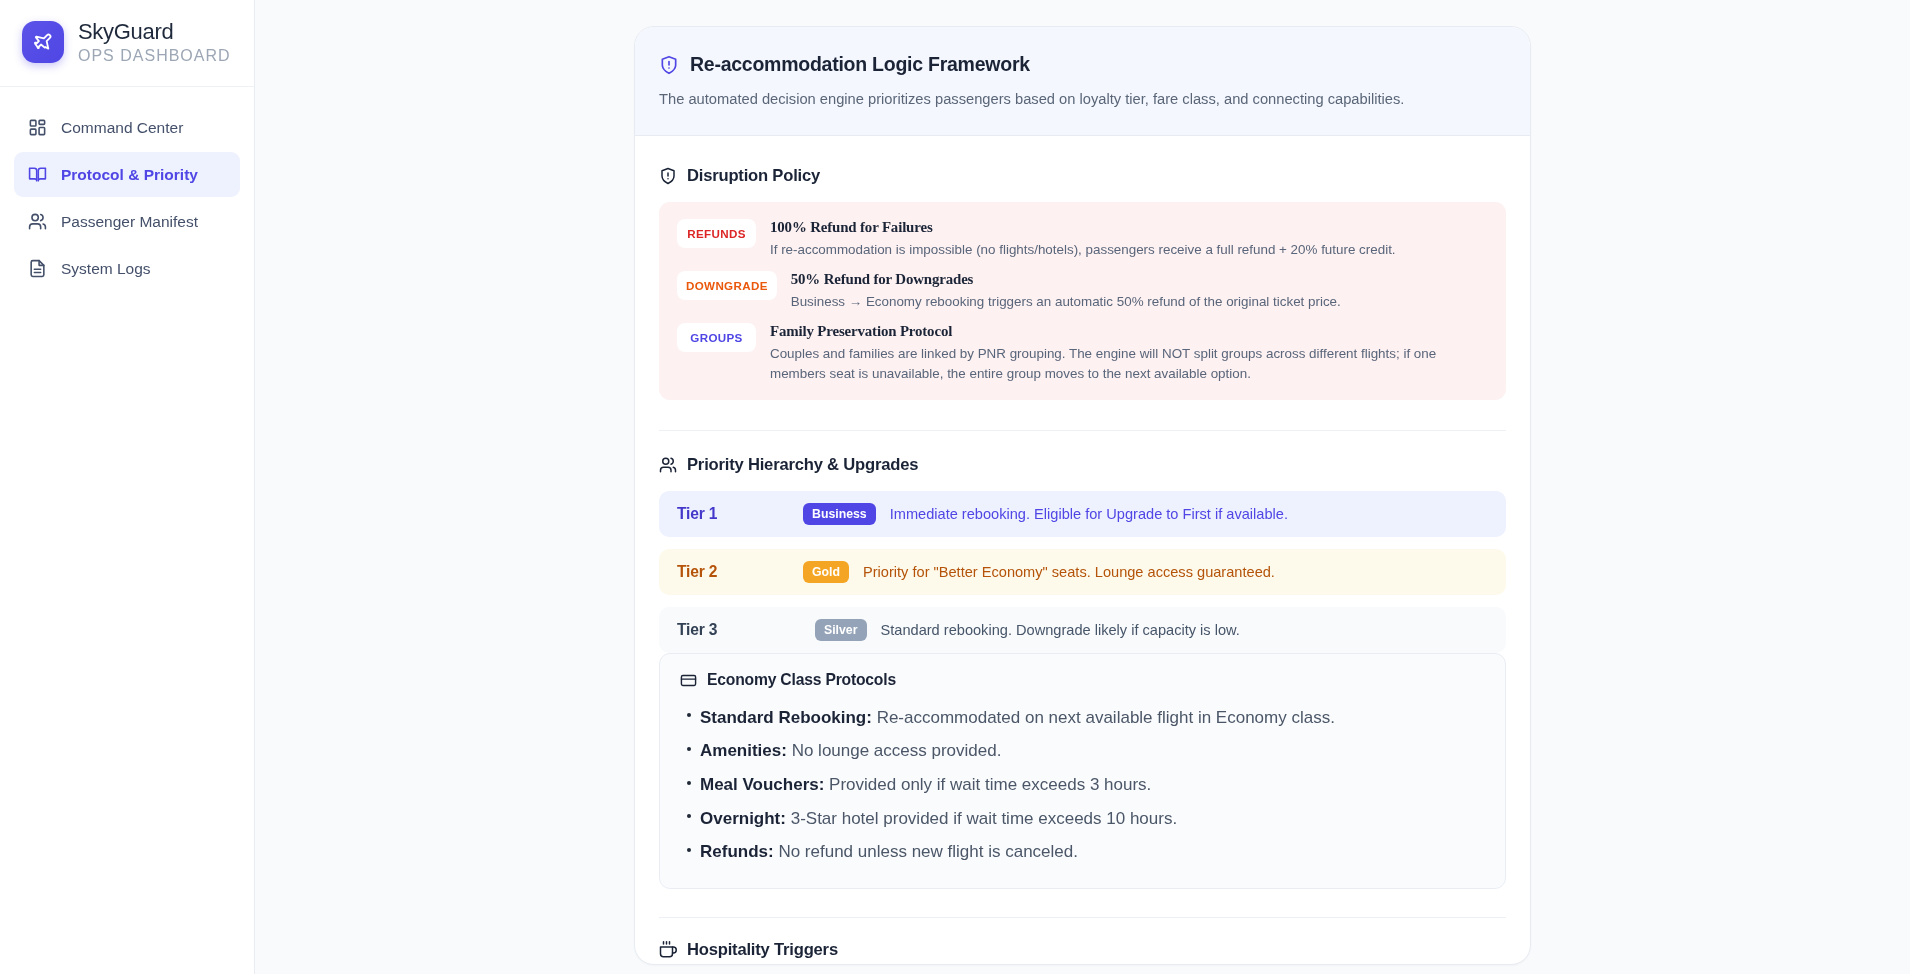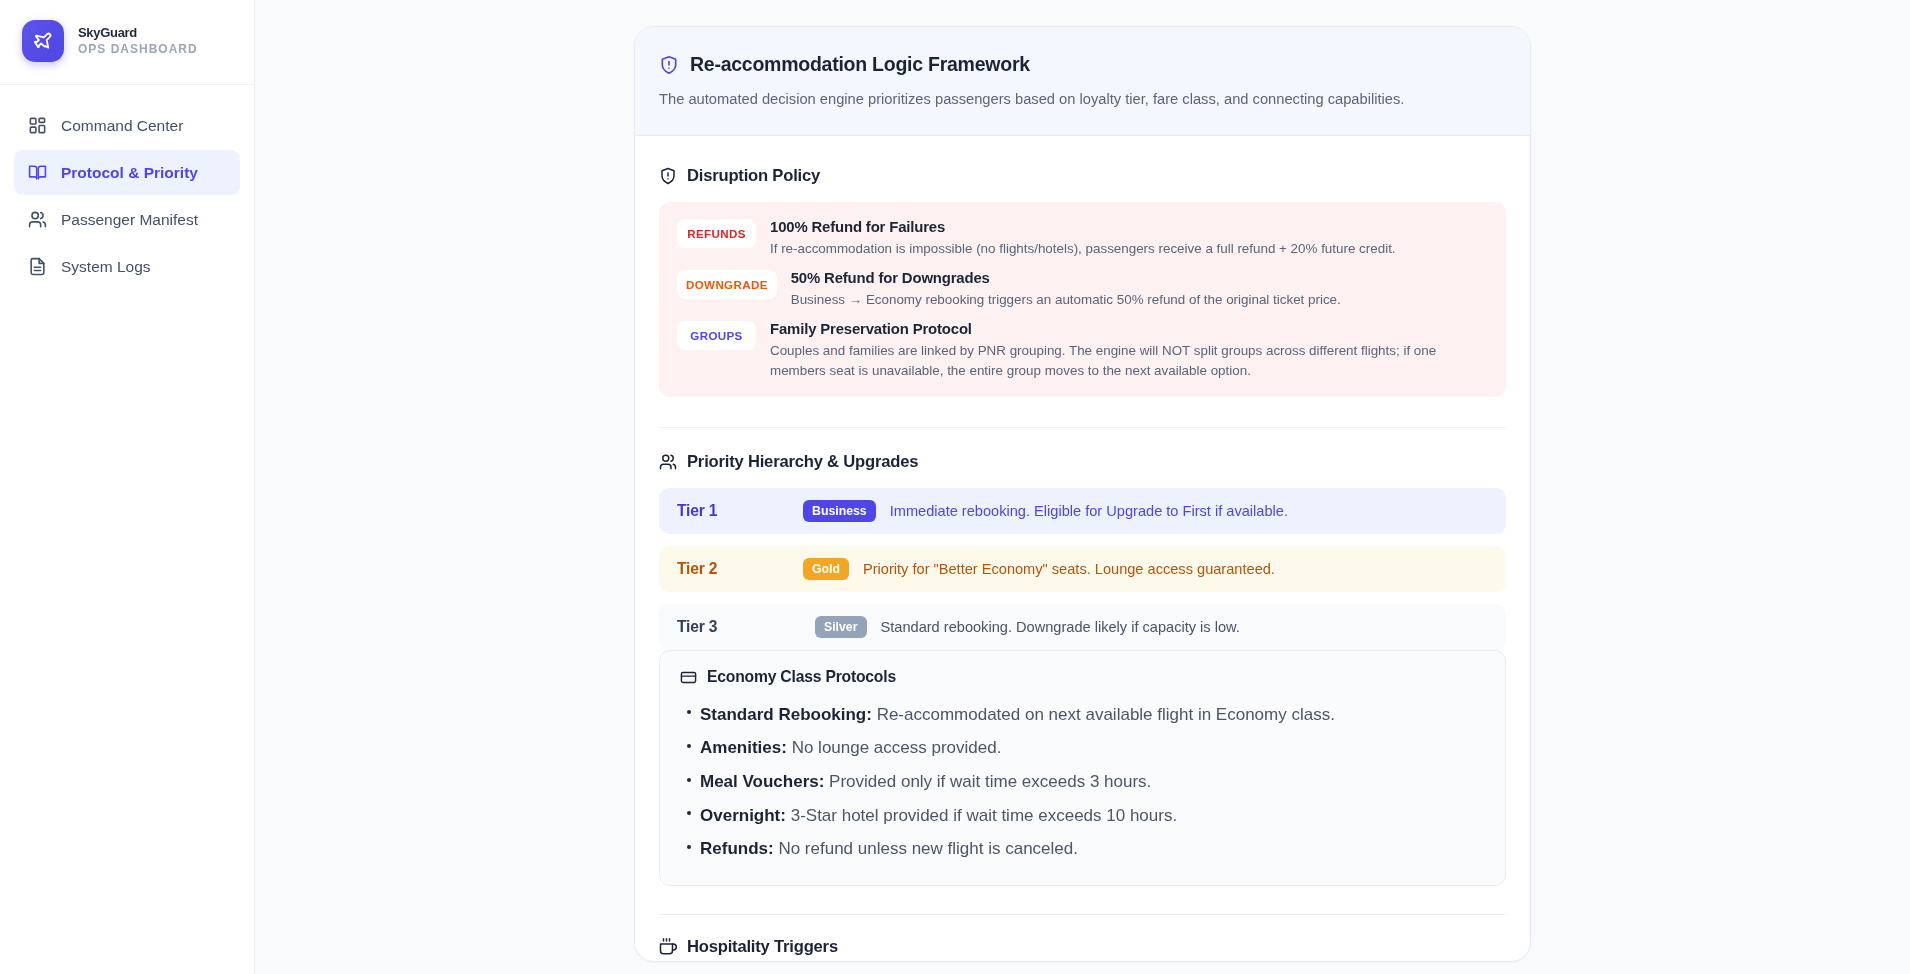--- a/index.html
+++ b/index.html
@@ -35,24 +35,24 @@
     width: 42px; height: 42px;
     border-radius: 13px;
     background: linear-gradient(135deg,#5B53E8 0%,#4F46E5 100%);
     display: flex; align-items: center; justify-content: center;
     box-shadow: 0 3px 8px rgba(79,70,229,.30);
     flex: 0 0 42px;
   }
   .brand-logo svg { width: 22px; height: 22px; display:block; }
   .brand-text { display: flex; flex-direction: column; line-height: 1.08; }
   .brand-name {
-    font-size: 13px; font-weight: 700; color: #1E293B; letter-spacing: -0.3px;
+    font-size: 22px; font-weight: 400; color: #1E293B; letter-spacing: -0.3px;
   }
   .brand-sub {
-    font-size: 12px; font-weight: 700; color: #9CA6B4;
+    font-size: 16px; font-weight: 400; color: #9CA6B4;
     letter-spacing: 1.0px; margin-top: 3px;
   }
 
   .nav { padding: 18px 14px 0 14px; display: flex; flex-direction: column; gap: 2px; }
   .nav-item {
     display: flex; align-items: center; gap: 14px;
     height: 45px;
     padding: 0 14px;
     border-radius: 9px;
     color: #44506A;
@@ -134,21 +134,21 @@
     font-weight: 700;
     letter-spacing: .35px;
     margin-top: 2px;
     cursor: default;
   }
   .policy-badge.refunds   { color: #DC2626; }
   .policy-badge.downgrade { color: #EA580C; }
   .policy-badge.groups    { color: #4F46E5; }
   .policy-text { padding-top: 2px; }
   .policy-name {
-    font-size: 14.9px; font-weight: 700; color: #1B2437; letter-spacing: -0.15px;
+    font-size: 14.9px; font-weight: 700; color: #1B2437; letter-spacing: -0.15px; font-family: Liberation Serif, serif;
   }
   .policy-body {
     margin-top: 4px;
     font-size: 13.4px; line-height: 1.5; color: #59657A;
     max-width: 712px;
   }
 
   .divider { height: 1px; background: #EDF0F5; margin: 30px 0 24px 0; }
 
   

